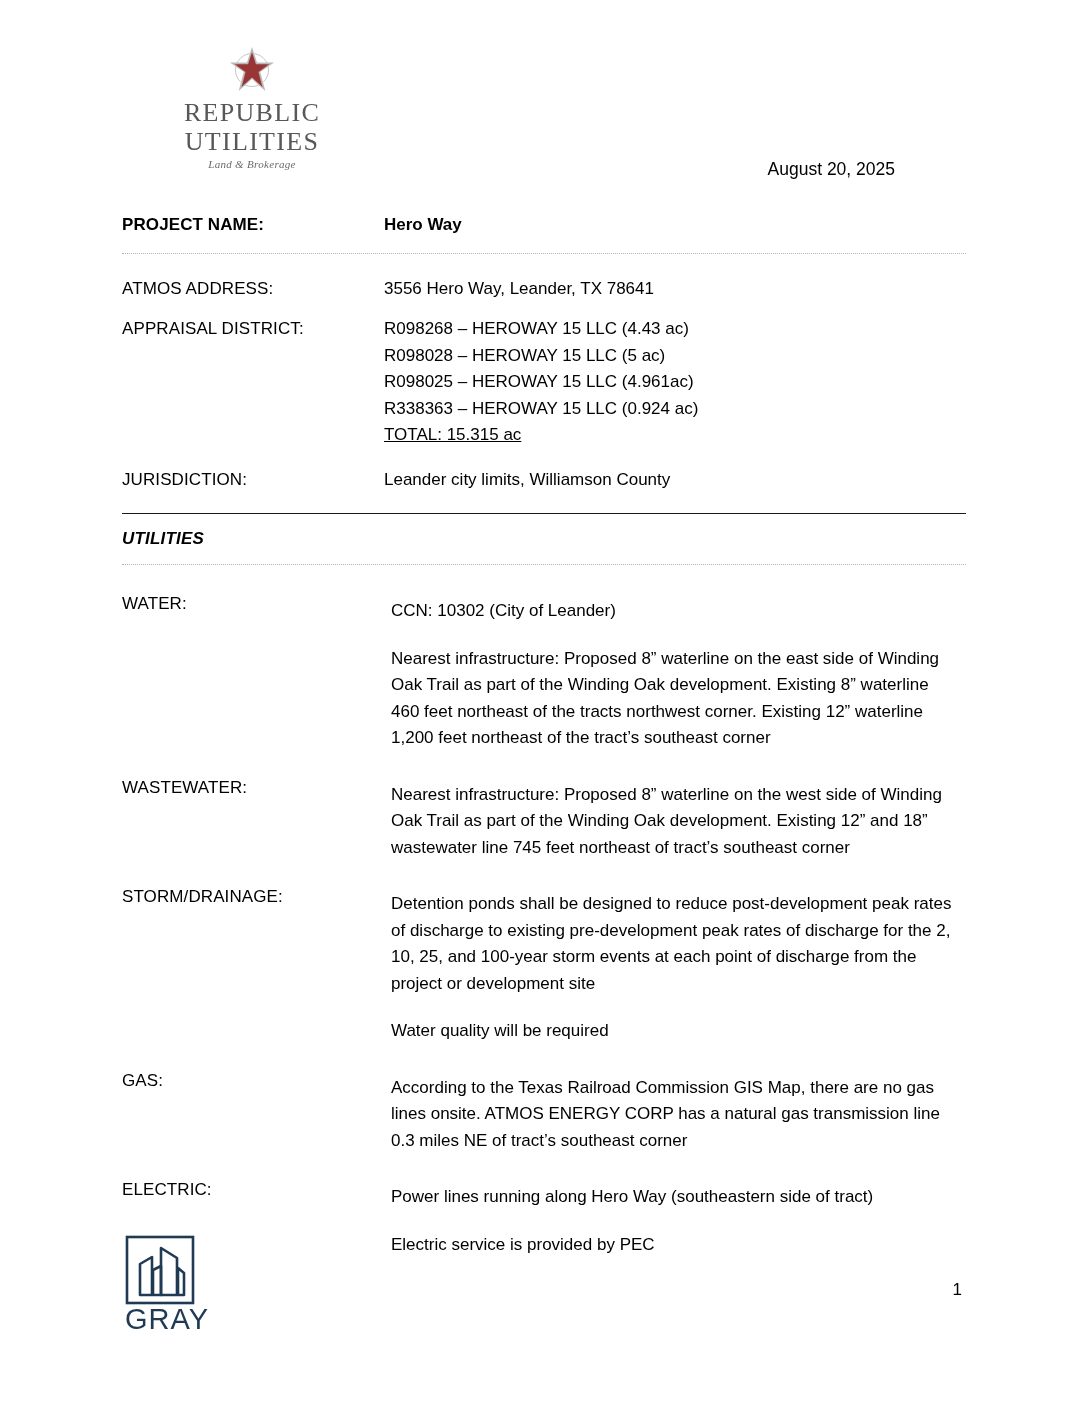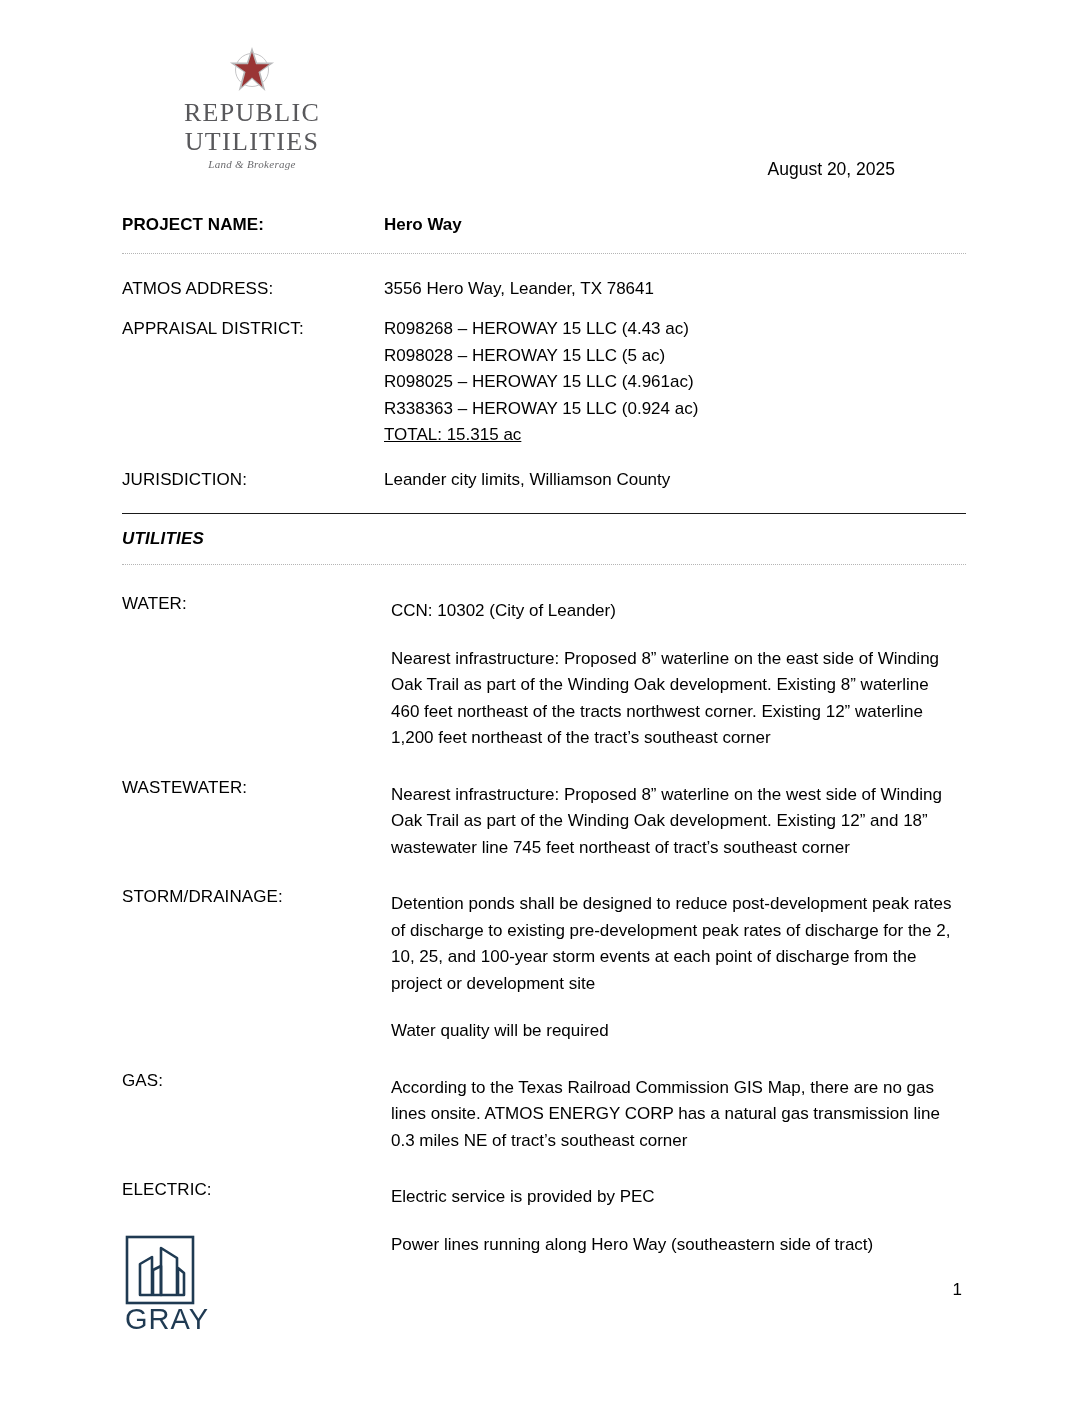--- a/index.html
+++ b/index.html
@@ -295,22 +295,22 @@
       <div class="row-label">GAS:</div>
       <div class="row-value">
         <p class="v-para">According to the Texas Railroad Commission GIS Map, there are no gas lines onsite. ATMOS ENERGY CORP has a natural gas transmission line 0.3 miles NE of tract’s southeast corner</p>
       </div>
     </div>
     <div class="spacer-16"></div>
 
     <div class="row">
       <div class="row-label">ELECTRIC:</div>
       <div class="row-value">
+        <p class="v-para">Power lines running along Hero Way (southeastern side of tract)</p>
         <p class="v-para">Electric service is provided by PEC</p>
-        <p class="v-para">Power lines running along Hero Way (southeastern side of tract)</p>
       </div>
     </div>
 
   </div>
 
   <div class="gray-logo">
     <svg class="gray-mark" viewBox="0 0 70 70">
       <rect x="2" y="2" width="66" height="66" fill="none" stroke="#1f3a52" stroke-width="2.6"></rect>
 
       <path d="M36 13 L52 23 L52 60 L36 60 Z" fill="none" stroke="#1f3a52" stroke-width="2.6" stroke-linejoin="round"></path>

